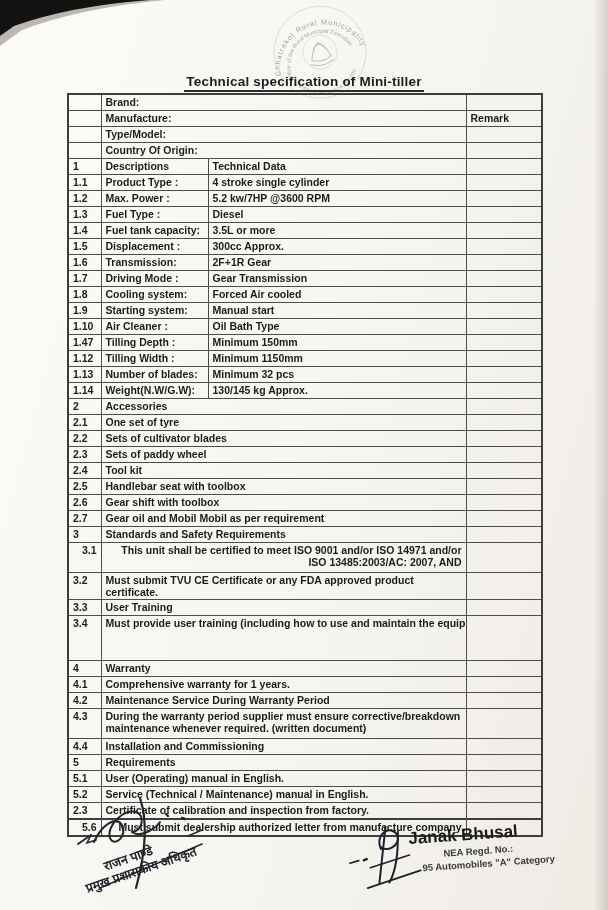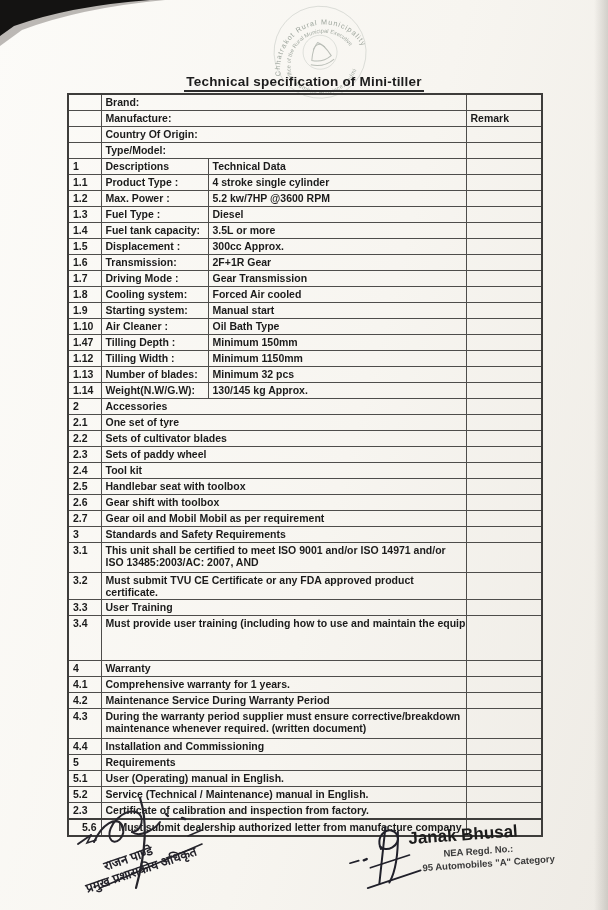--- a/index.html
+++ b/index.html
@@ -97,26 +97,26 @@
           <td data-name="row-text" colspan="2" class="b">Brand:</td>
           <td data-name="remark-cell"></td>
         </tr>
         <tr data-name="table-row">
           <td data-name="row-number"></td>
           <td data-name="row-text" colspan="2" class="b">Manufacture:</td>
           <td data-name="remark-header" class="b">Remark</td>
         </tr>
         <tr data-name="table-row">
           <td data-name="row-number"></td>
+          <td data-name="row-text" colspan="2" class="b">Type/Model:</td>
+          <td data-name="remark-cell"></td>
+        </tr>
+        <tr data-name="table-row">
+          <td data-name="row-number"></td>
           <td data-name="row-text" colspan="2" class="b">Country Of Origin:</td>
-          <td data-name="remark-cell"></td>
-        </tr>
-        <tr data-name="table-row">
-          <td data-name="row-number"></td>
-          <td data-name="row-text" colspan="2" class="b">Type/Model:</td>
           <td data-name="remark-cell"></td>
         </tr>
         <tr data-name="table-row">
           <td data-name="row-number">1</td>
           <td data-name="row-label">Descriptions</td>
           <td data-name="row-value">Technical Data</td>
           <td data-name="remark-cell"></td>
         </tr>
         <tr data-name="table-row">
           <td data-name="row-number">1.1</td>
@@ -240,21 +240,21 @@
         <tr data-name="table-row">
           <td data-name="row-number">2.7</td>
           <td data-name="row-text" colspan="2">Gear oil and Mobil Mobil as per requirement</td>
           <td data-name="remark-cell"></td>
         </tr>
         <tr data-name="table-row">
           <td data-name="row-number">3</td>
           <td data-name="row-text" colspan="2" class="b">Standards and Safety Requirements</td>
           <td data-name="remark-cell"></td>
         </tr>
-        <tr data-name="table-row" style="height: 30px;">
+        <tr data-name="table-row" style="height: 30px; text-align: right;">
           <td data-name="row-number">3.1</td>
           <td data-name="row-text" colspan="2">This unit shall be certified to meet ISO 9001 and/or ISO 14971 and/or ISO 13485:2003/AC: 2007, AND</td>
           <td data-name="remark-cell"></td>
         </tr>
         <tr data-name="table-row">
           <td data-name="row-number">3.2</td>
           <td data-name="row-text" colspan="2">Must submit TVU CE Certificate or any FDA approved product certificate.</td>
           <td data-name="remark-cell"></td>
         </tr>
         <tr data-name="table-row">

